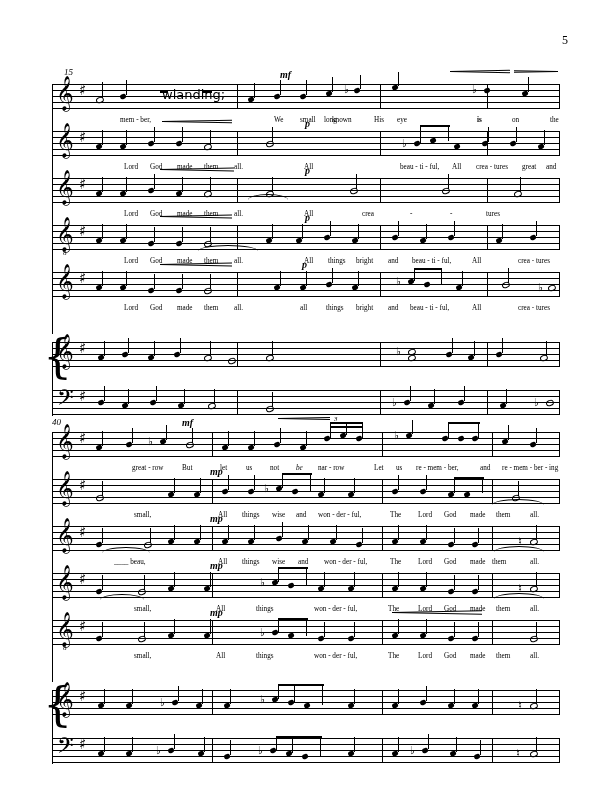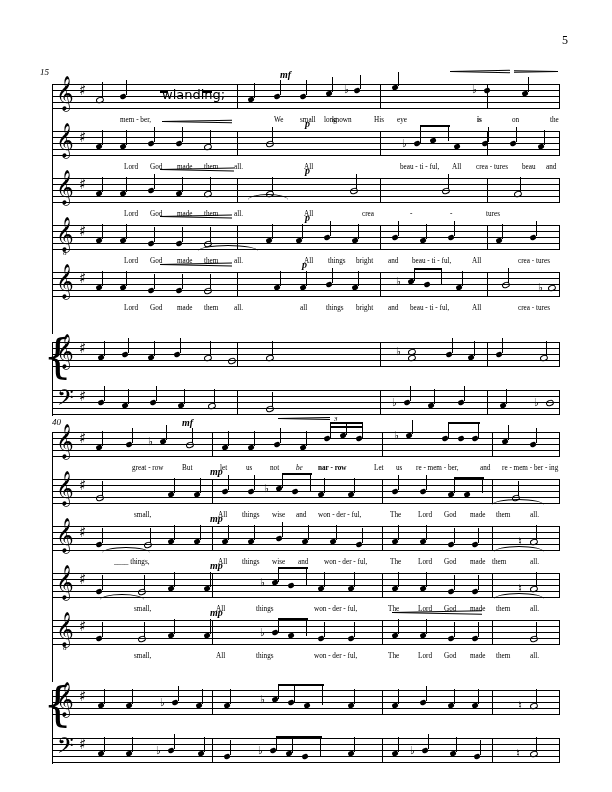--- a/index.html
+++ b/index.html
@@ -202,21 +202,21 @@
     line-height: 7px;
   }
 </style>
 </head>
 <body>
 
 <div class="page">
 
   <div class="page-number">5</div>
 
-  <div class="measure-number" style="left:40px; top:68px;">15</div>
+  <div class="measure-number" style="left:64px; top:68px;">15</div>
 
   <div class="system" style="top:84px; height:300px;">
 
     <div class="system-line" style="top:0px; height:250px;"></div>
 
     <div class="brace" style="top:256px;">{</div>
     <div class="system-line" style="top:258px; height:74px;"></div>
 
     <div class="stave" style="top:0px;">
       <div class="line"></div>
@@ -322,21 +322,21 @@
     </div>
     <div class="lyric" style="left:72px; top:79px;">Lord</div>
     <div class="lyric" style="left:98px; top:79px;">God</div>
     <div class="lyric" style="left:125px; top:79px;">made</div>
     <div class="lyric" style="left:152px; top:79px;">them</div>
     <div class="lyric" style="left:182px; top:79px;">all.</div>
     <div class="lyric" style="left:252px; top:79px;">All</div>
     <div class="lyric" style="left:348px; top:79px;">beau - ti - ful,</div>
     <div class="lyric" style="left:400px; top:79px;">All</div>
     <div class="lyric" style="left:424px; top:79px;">crea - tures</div>
-    <div class="lyric" style="left:470px; top:79px;">beau</div>
+    <div class="lyric" style="left:470px; top:79px;">great</div>
     <div class="lyric" style="left:494px; top:79px;">and</div>
 
     <div class="stave" style="top:94px;">
       <div class="line"></div>
         <div class="line"></div>
         <div class="line"></div>
         <div class="line"></div>
         <div class="line"></div>
       <div class="clef clef-treble">𝄞</div>
       <div class="keysig">♯</div>
@@ -643,21 +643,21 @@
           <div class="b"></div>
         </div>
       <div class="dyn" style="left:130px; top:-14px;">mf</div>
     </div>
     <div class="lyric" style="left:80px; top:32px;">great - row</div>
     <div class="lyric" style="left:130px; top:32px;">But</div>
     <div class="lyric" style="left:168px; top:32px;">let</div>
     <div class="lyric" style="left:194px; top:32px;">us</div>
     <div class="lyric" style="left:218px; top:32px;">not</div>
     <div class="lyric" style="left:244px; top:32px;font-style:italic;">be</div>
-    <div class="lyric" style="left:266px; top:32px;font-weight:bold;">nar - row</div>
+    <div class="lyric" style="left:266px; top:32px;">nar - row</div>
     <div class="lyric" style="left:322px; top:32px;">Let</div>
     <div class="lyric" style="left:344px; top:32px;">us</div>
     <div class="lyric" style="left:364px; top:32px;">re - mem - ber,</div>
     <div class="lyric" style="left:428px; top:32px;">and</div>
     <div class="lyric" style="left:450px; top:32px;">re - mem - ber - ing</div>
 
     <div class="stave" style="top:47px;">
       <div class="line"></div>
         <div class="line"></div>
         <div class="line"></div>
@@ -756,21 +756,21 @@
       <div class="note" style="left:396px; top:16px;"></div>
         <div class="stem" style="left:402px; top:2px; height:15px;"></div>
       <div class="note" style="left:420px; top:16px;"></div>
         <div class="stem" style="left:426px; top:2px; height:15px;"></div>
       <div class="accidental" style="left:466px; top:10px;">♮</div>
       <div class="note hollow" style="left:478px; top:13px;"></div>
         <div class="stem" style="left:484px; top:-1px; height:15px;"></div>
       <div class="slur" style="left:442px; top:20px; width:50px;"></div>
       <div class="dyn" style="left:158px; top:-12px;">mp</div>
     </div>
-    <div class="lyric" style="left:62px; top:126px;">____ things,</div>
+    <div class="lyric" style="left:62px; top:126px;">____ beau,</div>
     <div class="lyric" style="left:166px; top:126px;">All</div>
     <div class="lyric" style="left:190px; top:126px;">things</div>
     <div class="lyric" style="left:220px; top:126px;">wise</div>
     <div class="lyric" style="left:246px; top:126px;">and</div>
     <div class="lyric" style="left:272px; top:126px;">won - der - ful,</div>
     <div class="lyric" style="left:338px; top:126px;">The</div>
     <div class="lyric" style="left:366px; top:126px;">Lord</div>
     <div class="lyric" style="left:392px; top:126px;">God</div>
     <div class="lyric" style="left:418px; top:126px;">made</div>
     <div class="lyric" style="left:440px; top:126px;">them</div>

